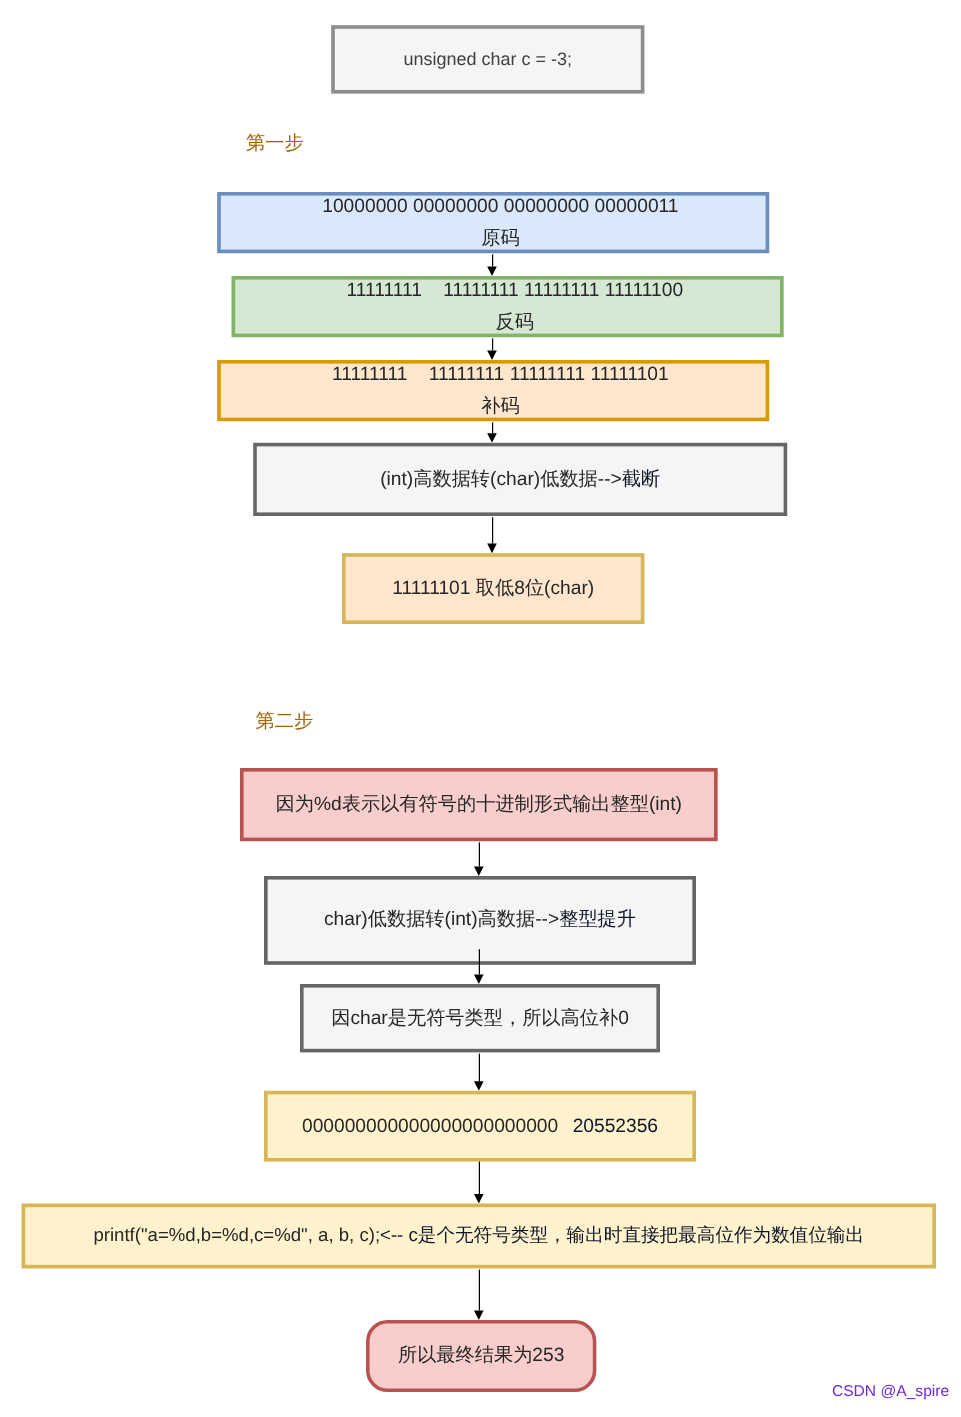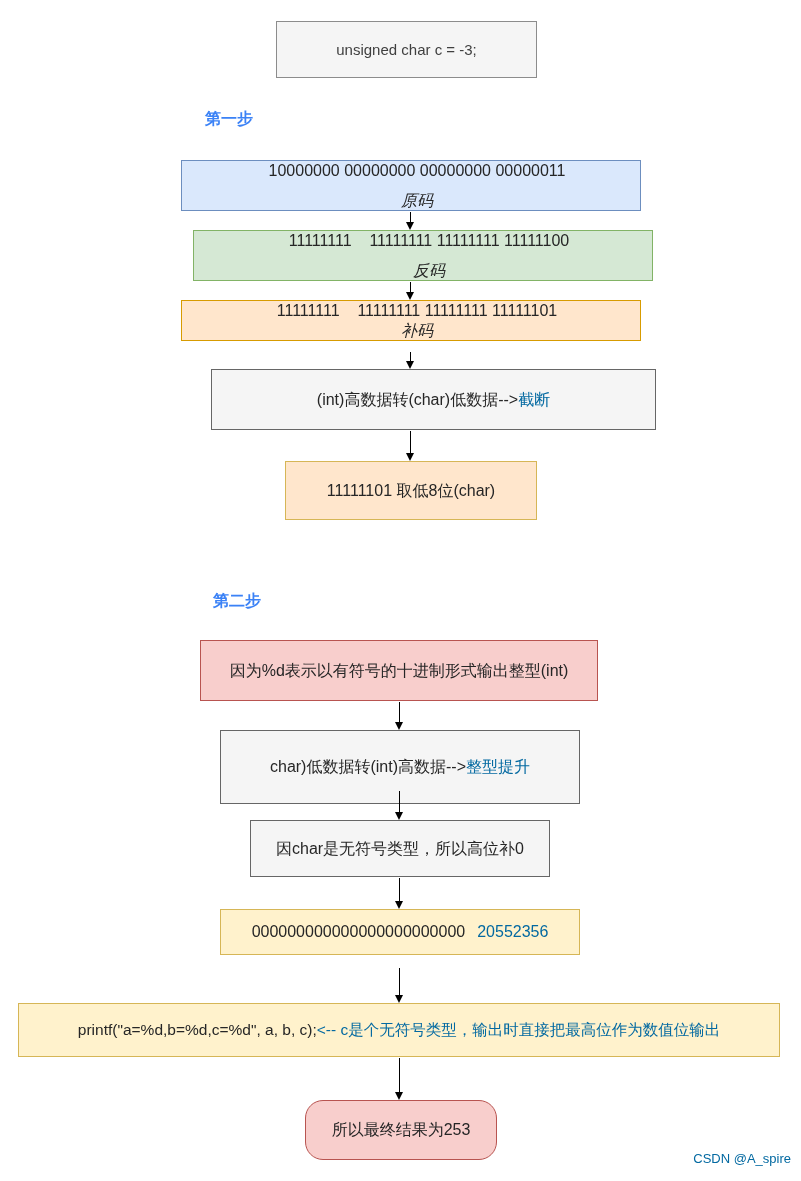--- a/index.html
+++ b/index.html
@@ -1,42 +1,42 @@
 <!DOCTYPE html>
 <html><head>
 <meta charset="utf-8">
 <style>
   * { margin:0; padding:0; box-sizing:border-box; }
   html,body { background:#ffffff; }
   body { font-family:"Liberation Sans","DejaVu Sans",sans-serif; color:#262626; }
   .canvas { position:relative; width:801px; height:1181px; background:#ffffff; overflow:hidden; }
 
   .box { position:absolute; display:flex; align-items:center; justify-content:center;
-         border:1px solid #14b8a6; font-size:16px; line-height:1.2; }
+         border:3px solid #14b8a6; font-size:16px; line-height:1.2; }
   .decl { background:#f5f5f5; border-color:#8c8c8c; font-size:15px; color:#3f3f3f; }
   .blue   { background:#dae8fc; border-color:#6c8ebf; }
   .green  { background:#d5e8d4; border-color:#82b366;margin-left:12px; }
   .orange { background:#ffe6cc; border-color:#d79b00; }
   .peach  { background:#ffe6cc; border-color:#d6b656; }
   .gray   { background:#f5f5f5; border-color:#666666; }
   .pink   { background:#f8cecc; border-color:#b85450; }
   .yellow { background:#fff2cc; border-color:#d6b656; }
 
   .bin-row { justify-content:space-between; padding:0 22px 0 34px;flex-direction:column; }
   .bin { white-space:pre; }
-  .tag { white-space:nowrap;font-style:italic; }
-  .red { color:#0369a1; white-space:pre; }
+  .tag { white-space:nowrap; }
+  .red { color:#0f172a; white-space:pre; }
 
-  .step-label { position:absolute; color:#3b82f6; font-size:16px; font-weight:700; }
+  .step-label { position:absolute; color:#a16207; font-size:16px; font-weight:400; }
 
   .arrow { position:absolute; width:0; border-left:1px solid #000; }
   .arrow::after { content:""; position:absolute; left:-5px; bottom:-8px;
                   border:4.5px solid transparent; border-top:8px solid #000; border-bottom:none; }
 
-  .watermark { position:absolute; right:10px; top:1151px; color:#0369a1; font-size:13px; }
+  .watermark { position:absolute; right:10px; top:1151px; color:#6d28d9; font-size:13px; }
   .nowrap { white-space:nowrap; }
 </style>
 </head>
 <body>
 
 <div class="canvas">
 
   <div class="box decl" style="left:276px; top:21px; width:261px; height:57px;">
     <span class="nowrap">unsigned char c = -3;</span>
   </div>
@@ -50,21 +50,21 @@
 
   <div class="arrow" style="left:410px; top:212px; height:10px;"></div>
 
   <div class="box green bin-row" style="left:181px; top:230px; width:460px; height:51px;">
     <span class="bin">11111111    11111111 11111111 11111100</span>
     <span class="tag">反码</span>
   </div>
 
   <div class="arrow" style="left:410px; top:282px; height:10px;"></div>
 
-  <div class="box orange bin-row" style="left:181px; top:300px; width:460px; height:41px;">
+  <div class="box orange bin-row" style="left:181px; top:300px; width:460px; height:51px;">
     <span class="bin">11111111    11111111 11111111 11111101</span>
     <span class="tag">补码</span>
   </div>
 
   <div class="arrow" style="left:410px; top:352px; height:9px;"></div>
 
   <div class="box gray" style="left:211px; top:369px; width:445px; height:61px;">
     <span class="nowrap">(int)高数据转(char)低数据--&gt;</span>
       <span class="red">截断</span>
   </div>
@@ -89,21 +89,21 @@
   </div>
 
   <div class="arrow" style="left:399px; top:791px; height:21px;"></div>
 
   <div class="box gray" style="left:250px; top:820px; width:300px; height:57px;">
     <span class="nowrap">因char是无符号类型，所以高位补0</span>
   </div>
 
   <div class="arrow" style="left:399px; top:878px; height:23px;"></div>
 
-  <div class="box yellow" style="left:220px; top:909px; width:360px; height:46px;">
+  <div class="box yellow" style="left:220px; top:909px; width:360px; height:59px;">
     <span class="bin">000000000000000000000000</span>
     <span class="red" style="margin-left:12px;">20552356</span>
   </div>
 
   <div class="arrow" style="left:399px; top:968px; height:27px;"></div>
 
   <div class="box yellow" style="left:18px; top:1003px; width:762px; height:54px; font-size:15.5px;">
     <span class="nowrap">printf("a=%d,b=%d,c=%d", a, b, c);</span>
       <span class="red">&lt;-- c是个无符号类型，输出时直接把最高位作为数值位输出</span>
   </div>

